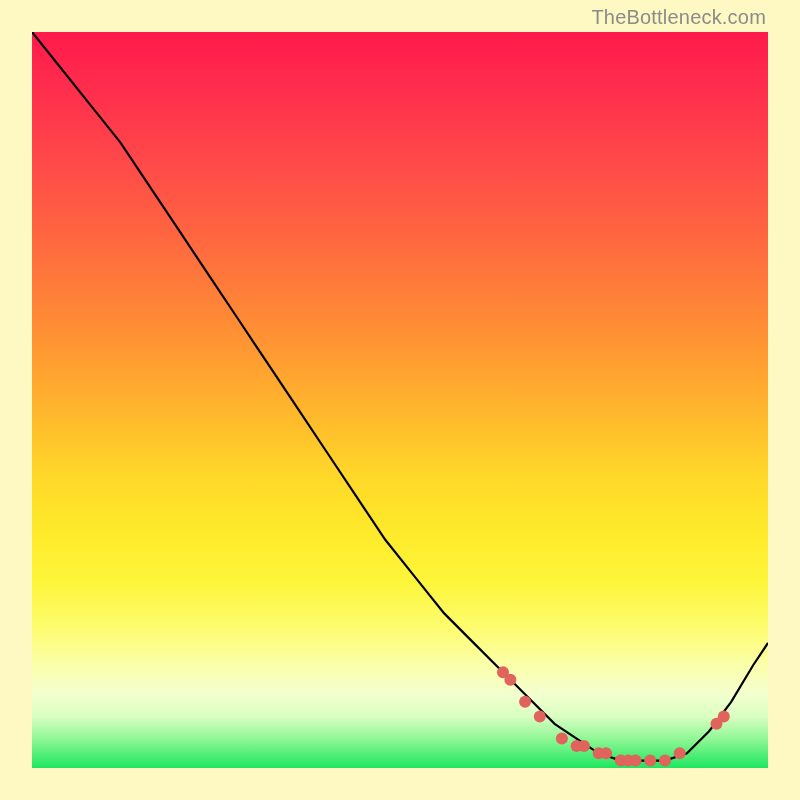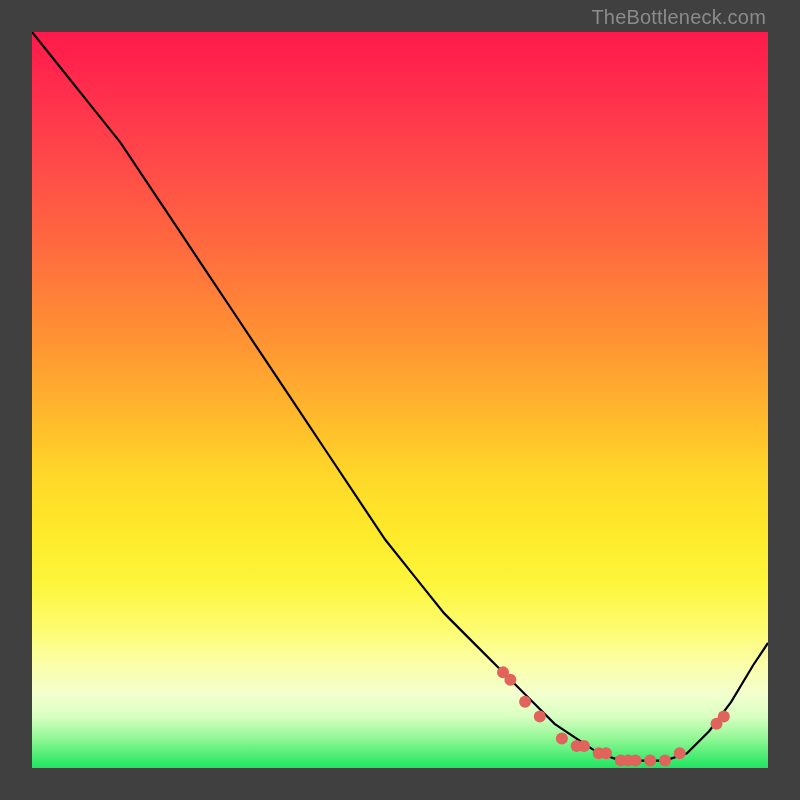--- a/index.html
+++ b/index.html
@@ -8,21 +8,21 @@
     width: 800px;
     height: 800px;
     background: #000;
     font-family: Arial, Helvetica, sans-serif;
     overflow: hidden;
   }
   .frame {
     position: relative;
     width: 800px;
     height: 800px;
-    background: #404040;
+    background: #fef9c3;
   }
   .plot-bg {
     position: absolute;
     left: 32px;
     top: 32px;
     width: 736px;
     height: 736px;
     
     background: linear-gradient(
       to bottom,

